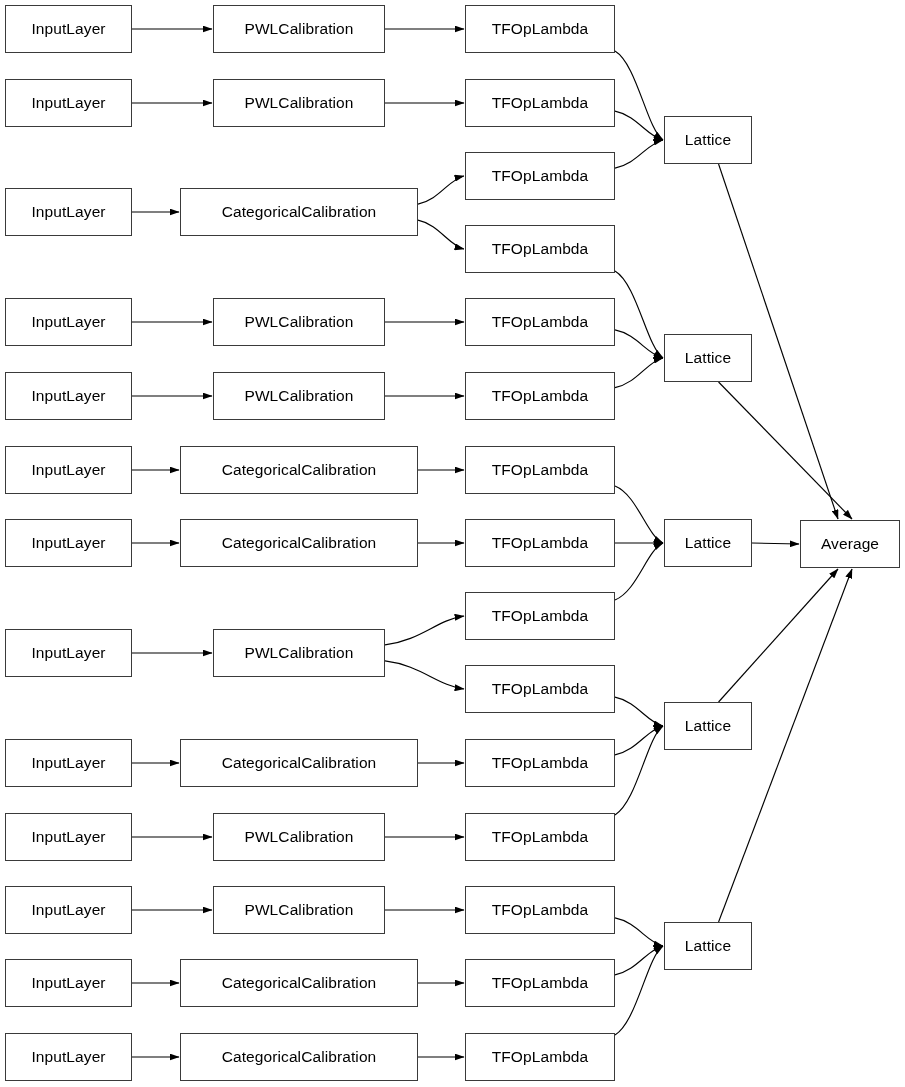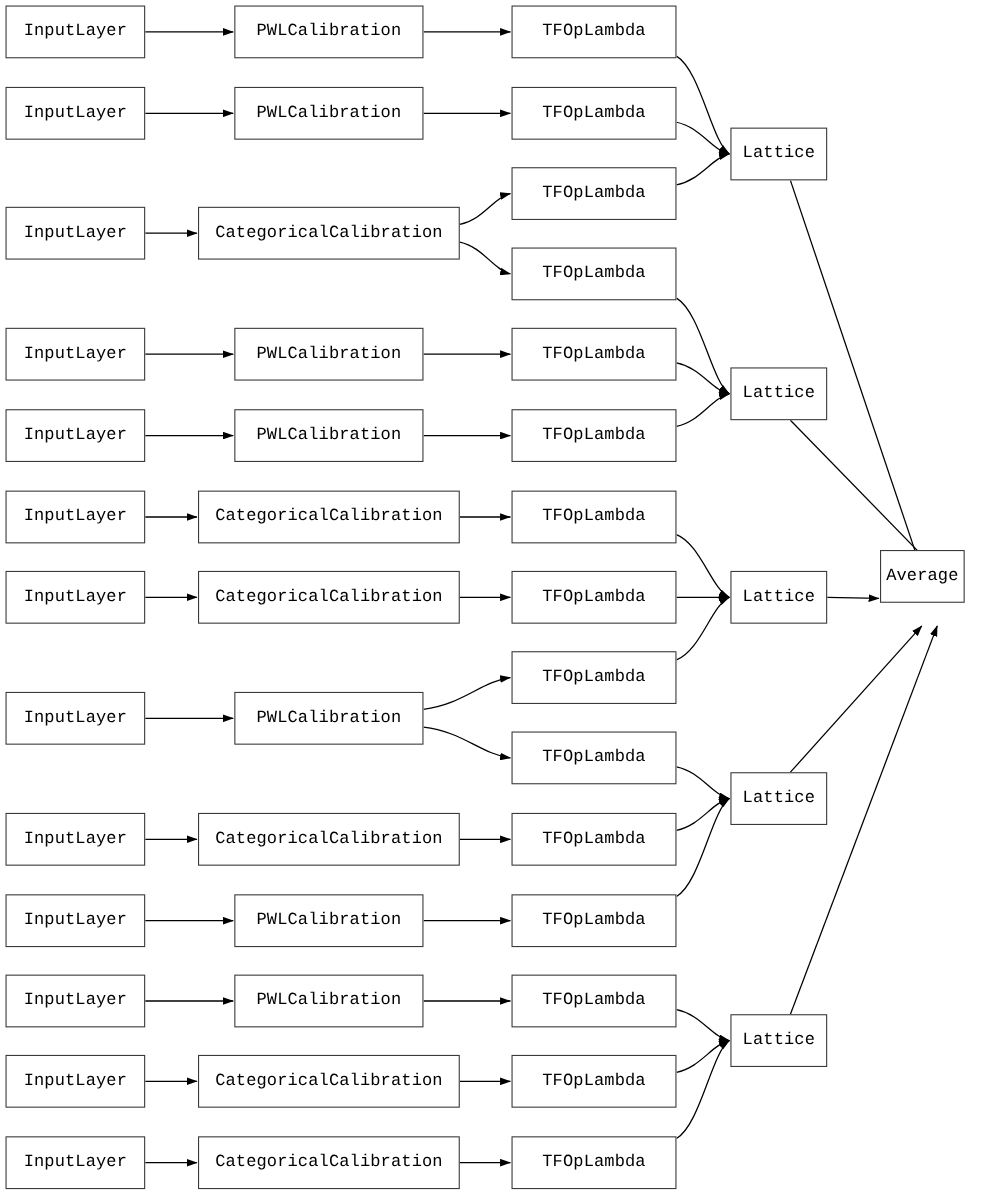--- a/index.html
+++ b/index.html
@@ -5,21 +5,21 @@
   html, body {
     margin: 0;
     padding: 0;
     background: #ffffff;
   }
   #graph {
     position: relative;
     width: 905px;
     height: 1087px;
     background: #ffffff;
-    font-family: Liberation Mono, monospace;
+    font-family: Liberation Sans, sans-serif;
     overflow: hidden;
   }
   #edges {
     position: absolute;
     left: 0;
     top: 0;
     width: 905px;
     height: 1087px;
     pointer-events: none;
   }
@@ -232,17 +232,17 @@
       </div>
       <div class="node" style="left: 664px; top: 519px; width: 88px; height: 48px;">
         <span class="node-label">Lattice</span>
       </div>
       <div class="node" style="left: 664px; top: 702px; width: 88px; height: 48px;">
         <span class="node-label">Lattice</span>
       </div>
       <div class="node" style="left: 664px; top: 922px; width: 88px; height: 48px;">
         <span class="node-label">Lattice</span>
       </div>
-      <div class="node" style="left: 800px; top: 500px; width: 77px; height: 48px;">
+      <div class="node" style="left: 800px; top: 520px; width: 100px; height: 48px;">
         <span class="node-label">Average</span>
       </div>
     </div>
 </div>
 
 </body></html>

